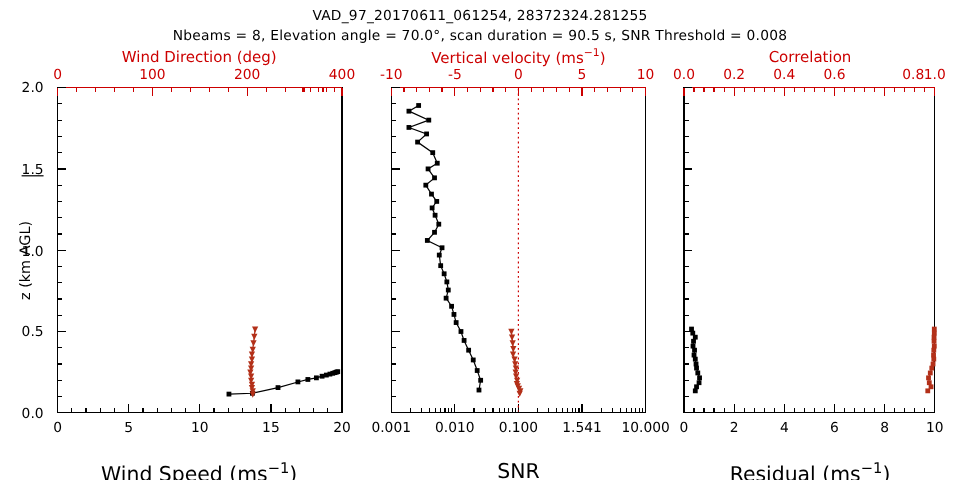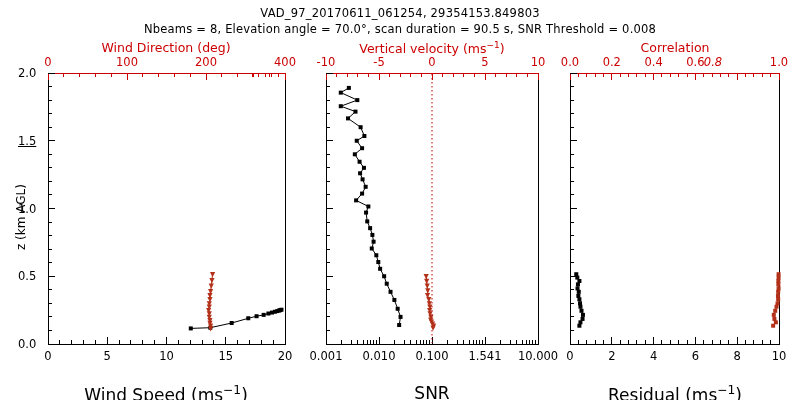--- a/index.html
+++ b/index.html
@@ -31,21 +31,21 @@
   .ylab{
     position:absolute;font-size:12px;color:#000;
     transform-origin:0 0;transform:rotate(-90deg);
   }
 </style>
 </head>
 <body>
 
 <div id="root">
 
-  <div class="txt title1 ctr" style="left:400px;top:6px;">VAD_97_20170611_061254, 29354153.849803</div>
+  <div class="txt title1 ctr" style="left:400px;top:6px;">VAD_97_20170611_061254, 28372324.281255</div>
   <div class="txt title2 ctr" style="left:400px;top:22px;">Nbeams = 8, Elevation angle = 70.0°, scan duration = 90.5 s, SNR Threshold = 0.008</div>
 
   <div class="txt toplabel red ctr" style="left:166px;top:40px;text-align:center;">Wind Direction (deg)</div>
   <div class="txt toplabel red ctr" style="left:432px;top:40px;">Vertical velocity (ms<sup>−1</sup>)</div>
   <div class="txt toplabel red ctr" style="left:675px;top:40px;text-align:center;">Correlation</div>
 
   <div class="ylab" style="left:14px;top:250px;">z (km AGL)</div>
 
   <div class="txt axlabel ctr" style="left:166px;top:371px;">Wind Speed (ms<sup>−1</sup>)</div>
   <div class="txt axlabel ctr" style="left:432px;top:371px;">SNR</div>
@@ -420,16 +420,16 @@
       <div class="txt ticklabel" style="left: 570px; top: 349px; transform: translateX(-50%);">0</div>
       <div class="txt ticklabel" style="left: 611.8px; top: 349px; transform: translateX(-50%);">2</div>
       <div class="txt ticklabel" style="left: 653.6px; top: 349px; transform: translateX(-50%);">4</div>
       <div class="txt ticklabel" style="left: 695.4px; top: 349px; transform: translateX(-50%);">6</div>
       <div class="txt ticklabel" style="left: 737.2px; top: 349px; transform: translateX(-50%);">8</div>
       <div class="txt ticklabel" style="left: 779px; top: 349px; transform: translateX(-50%);">10</div>
       <div class="txt ticklabel red" style="left: 570px; top: 55px; transform: translateX(-50%);">0.0</div>
       <div class="txt ticklabel red" style="left: 611.8px; top: 55px; transform: translateX(-50%);">0.2</div>
       <div class="txt ticklabel red" style="left: 653.6px; top: 55px; transform: translateX(-50%);">0.4</div>
       <div class="txt ticklabel red" style="left: 695.4px; top: 55px; transform: translateX(-50%);">0.6</div>
-      <div class="txt ticklabel red" style="left: 713px; top: 55px; transform: translateX(-50%); font-style: italic;">0.8</div>
+      <div class="txt ticklabel red" style="left: 761px; top: 55px; transform: translateX(-50%);">0.8</div>
       <div class="txt ticklabel red" style="left: 779px; top: 55px; transform: translateX(-50%);">1.0</div>
     </div>
 </div>
 
 </body></html>

